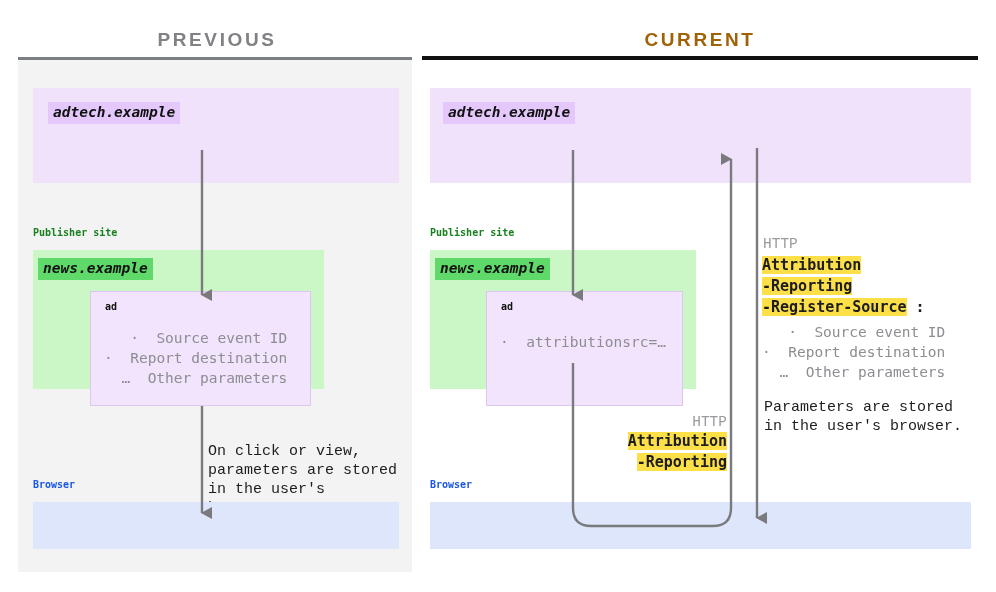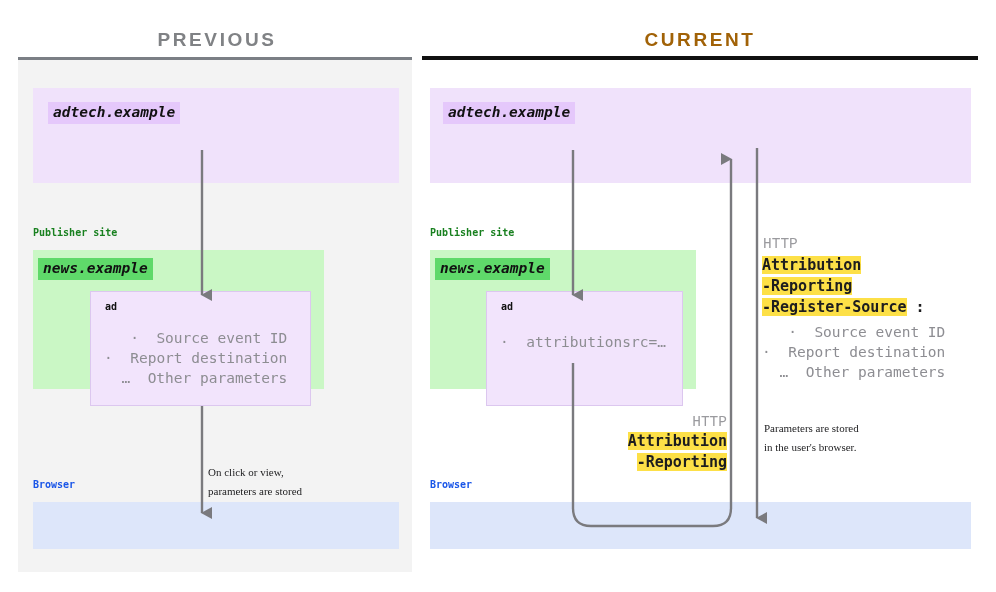--- a/index.html
+++ b/index.html
@@ -131,26 +131,25 @@
     white-space: nowrap;
   }
   .hdr-block span.hl {
     background: #fde047;
   }
   .hdr-block.right-align { text-align: right; }
   .hdr-line { display: block; }
 
   .note {
     position: absolute;
-    font-family: Liberation Serif, serif;
-    font-size: 11px;
+    font-family: Liberation Mono, monospace;
+    font-size: 15px;
     color: #1d1d1f;
     line-height: 19px;
     white-space: pre-line;
-    margin-top: 21px;
   }
 
   
   #arrow-layer {
     position: absolute; inset: 0;
     pointer-events: none;
   }
 </style>
 </head>
 <body>

